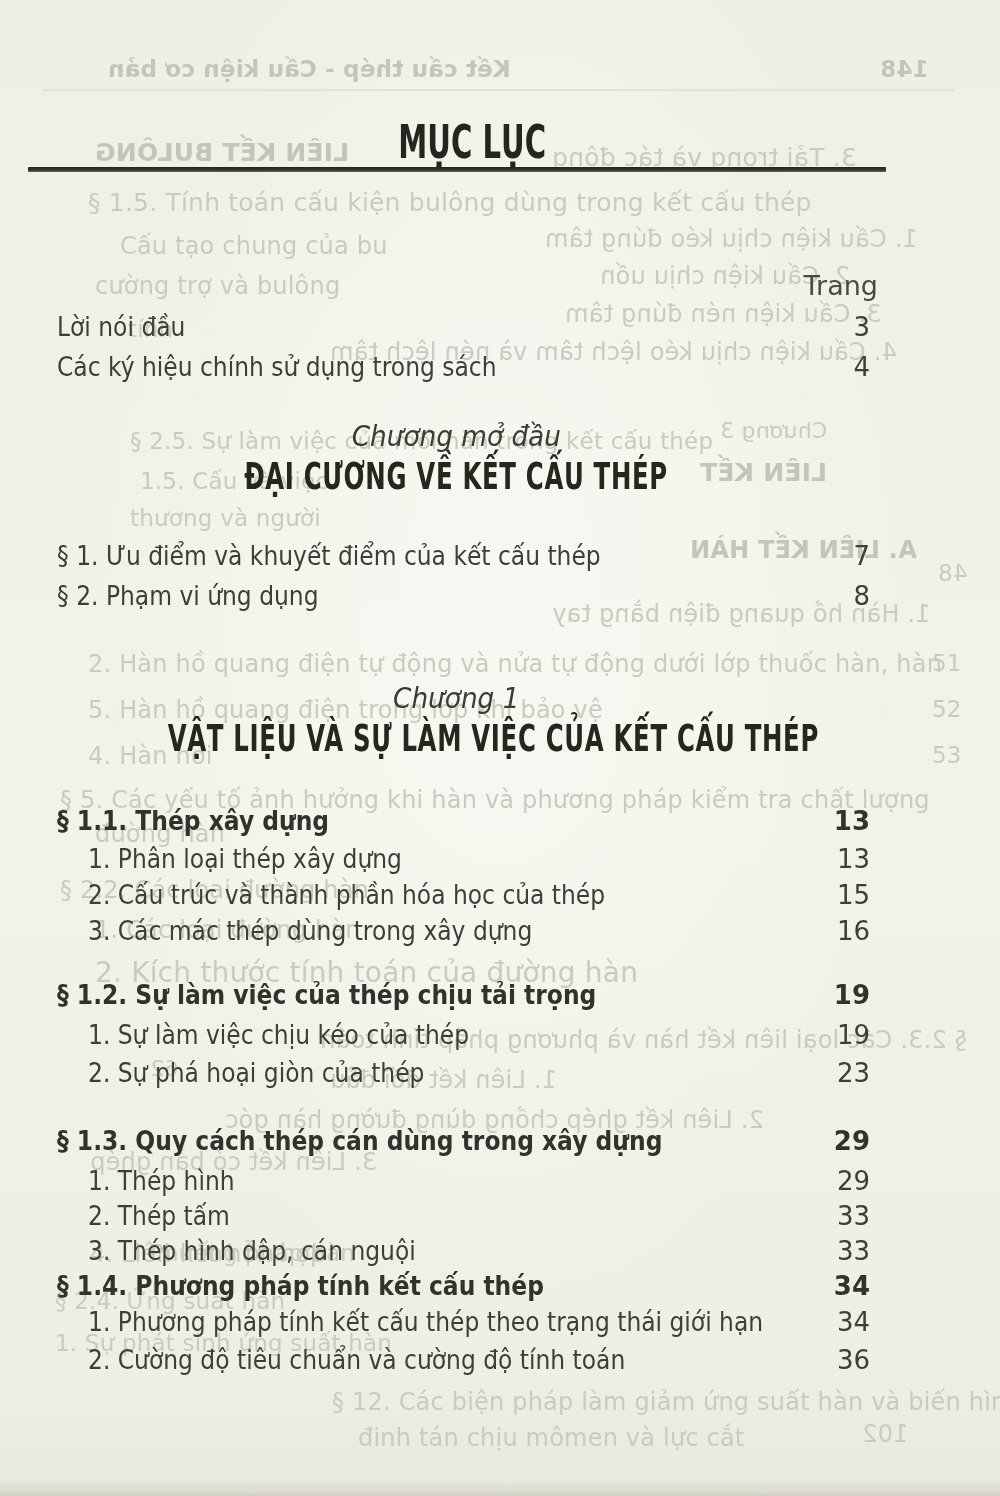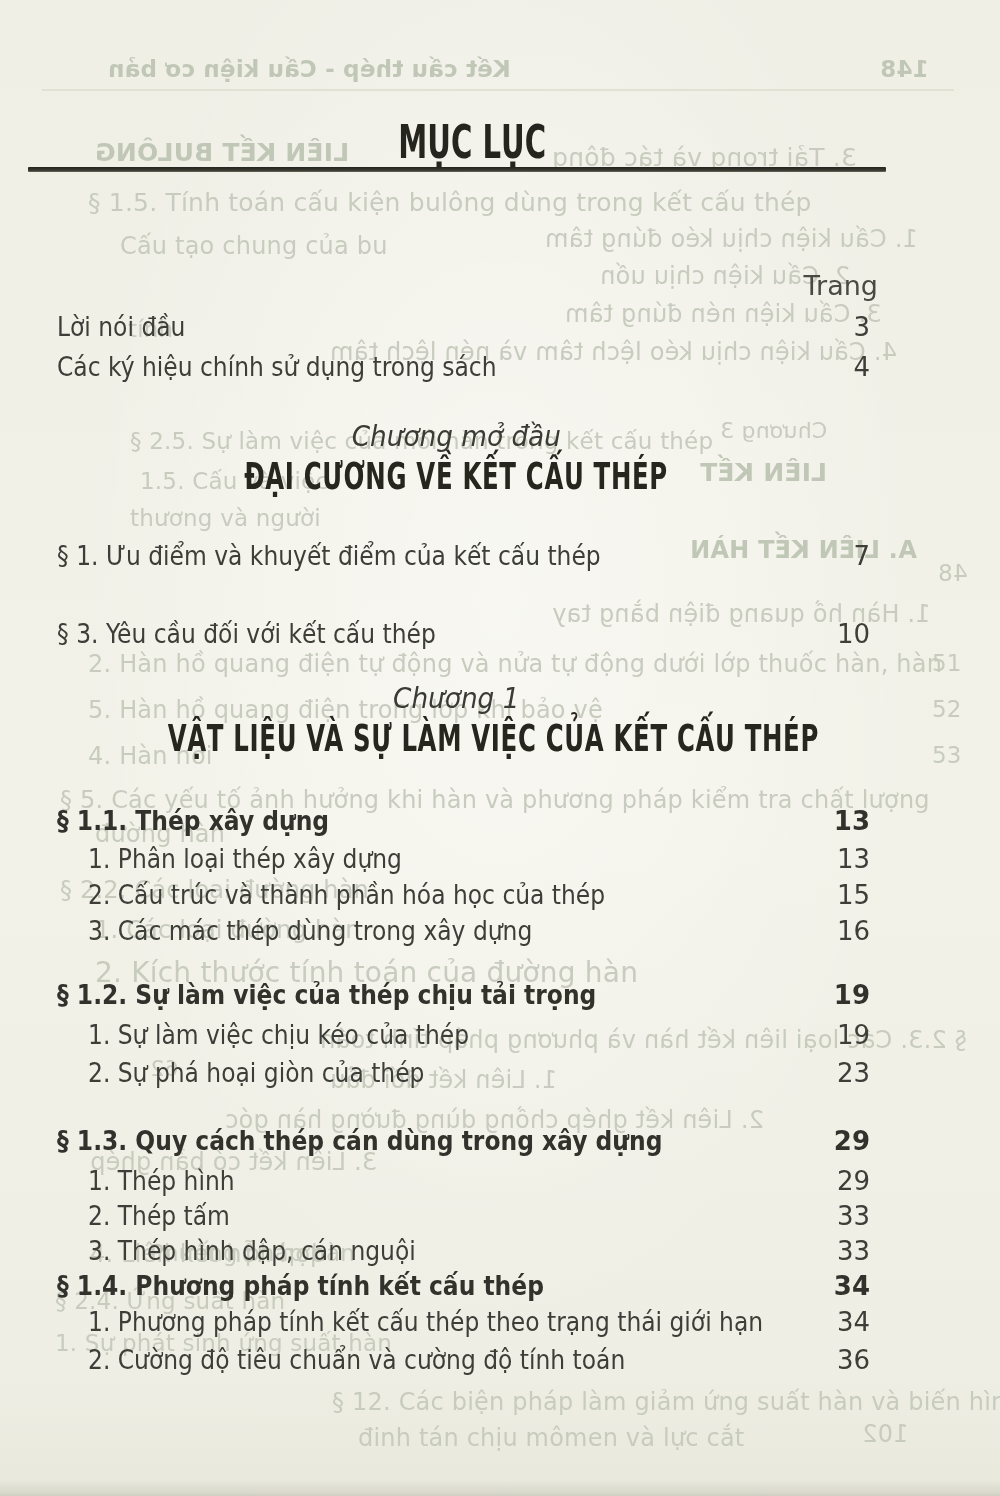--- a/index.html
+++ b/index.html
@@ -79,20 +79,21 @@
 
   <div class="ghost-layer">
       <div class="ghost mir b" style="left: 108px; top: 56px; font-size: 23px;">Kết cấu thép - Cấu kiện cơ bản</div>
       <div class="ghost mir b" style="left: 880px; top: 56px; font-size: 23px;">148</div>
       <div class="ghost mir b" style="left: 95px; top: 138px; font-size: 25px;">LIÊN KẾT BULÔNG</div>
       <div class="ghost mir" style="left: 552px; top: 143px; font-size: 25px;">3. Tải trọng và tác động</div>
       <div class="ghost" style="left: 88px; top: 188px; font-size: 25px;">§ 1.5. Tính toán cấu kiện bulông dùng trong kết cấu thép</div>
       <div class="ghost mir" style="left: 545px; top: 225px; font-size: 24px;">1. Cấu kiện chịu kéo đúng tâm</div>
       <div class="ghost" style="left: 120px; top: 232px; font-size: 24px;">Cấu tạo chung của bu</div>
       <div class="ghost mir" style="left: 600px; top: 262px; font-size: 24px;">2. Cấu kiện chịu uốn</div>
+      <div class="ghost" style="left: 95px; top: 272px; font-size: 24px;">cường trợ và bulông</div>
       <div class="ghost mir" style="left: 565px; top: 300px; font-size: 24px;">3. Cấu kiện nén đúng tâm</div>
       <div class="ghost" style="left: 128px; top: 316px; font-size: 23px;">tính</div>
       <div class="ghost mir" style="left: 330px; top: 338px; font-size: 24px;">4. Cấu kiện chịu kéo lệch tâm và nén lệch tâm</div>
       <div class="ghost" style="left: 130px; top: 428px; font-size: 23px;">§ 2.5. Sự làm việc của mối hàn trong kết cấu thép</div>
       <div class="ghost mir" style="left: 720px; top: 418px; font-size: 22px;">Chương 3</div>
       <div class="ghost mir b" style="left: 700px; top: 458px; font-size: 25px;">LIÊN KẾT</div>
       <div class="ghost" style="left: 140px; top: 468px; font-size: 23px;">1.5. Cấu và việc</div>
       <div class="ghost" style="left: 130px; top: 505px; font-size: 23px;">thương và người</div>
       <div class="ghost mir b" style="left: 690px; top: 536px; font-size: 24px;">A. LIÊN KẾT HÀN</div>
       <div class="ghost mir" style="left: 938px; top: 560px; font-size: 23px;">48</div>
@@ -145,23 +146,23 @@
           <span class="pagenum">3</span>
         </div>
         <div class="row plain" style="top: 352px;">
           <span class="label">Các ký hiệu chính sử dụng trong sách</span>
           <span class="pagenum">4</span>
         </div>
         <div class="row section" style="top: 541px;">
           <span class="label">§ 1. Ưu điểm và khuyết điểm của kết cấu thép</span>
           <span class="pagenum">7</span>
         </div>
-        <div class="row section" style="top: 619px;">
-          <span class="label">§ 3. Yêu cầu đối với kết cấu thép</span>
-          <span class="pagenum">10</span>
+        <div class="row section" style="top: 581px;">
+          <span class="label">§ 2. Phạm vi ứng dụng</span>
+          <span class="pagenum">8</span>
         </div>
         <div class="row section-bold" style="top: 806px;">
           <span class="label">§ 1.1. Thép xây dựng</span>
           <span class="pagenum">13</span>
         </div>
         <div class="row sub" style="top: 844px;">
           <span class="label">1. Phân loại thép xây dựng</span>
           <span class="pagenum">13</span>
         </div>
         <div class="row sub" style="top: 880px;">

